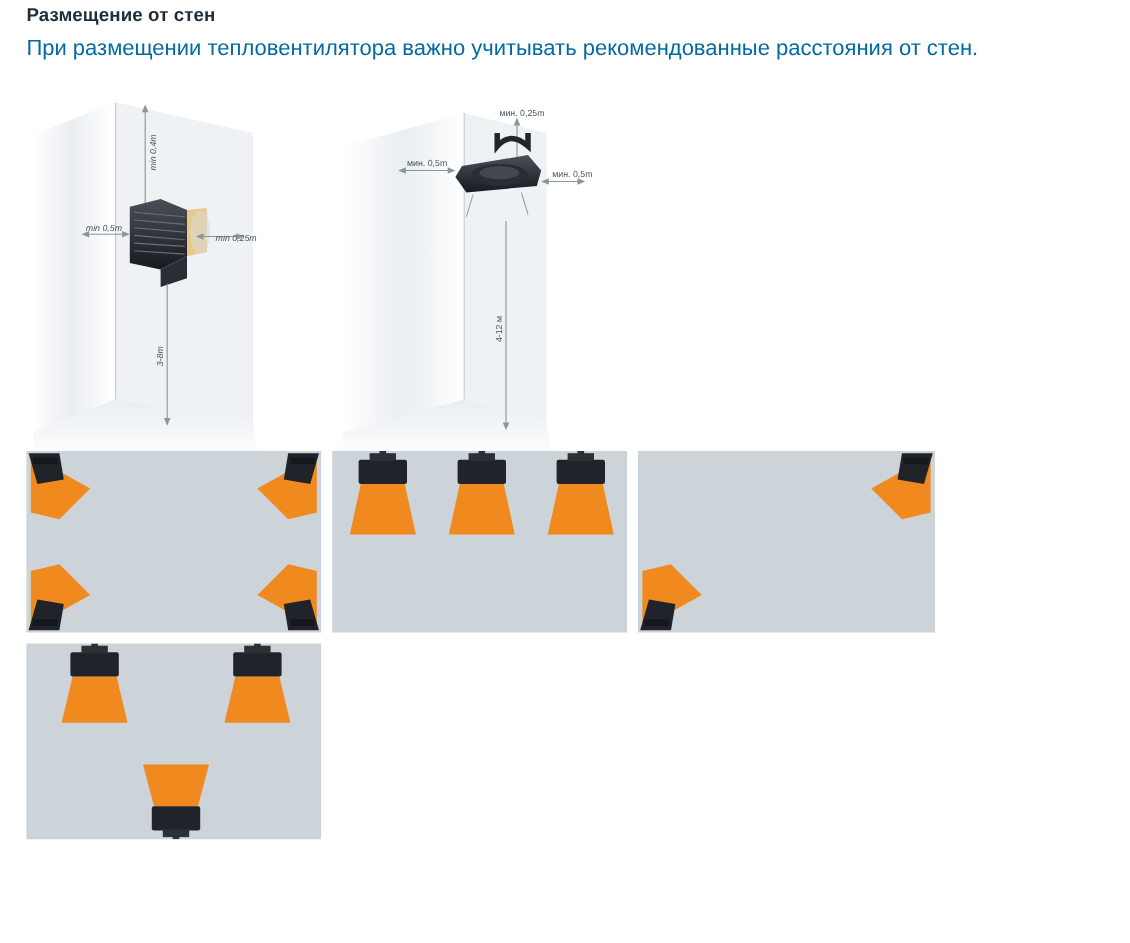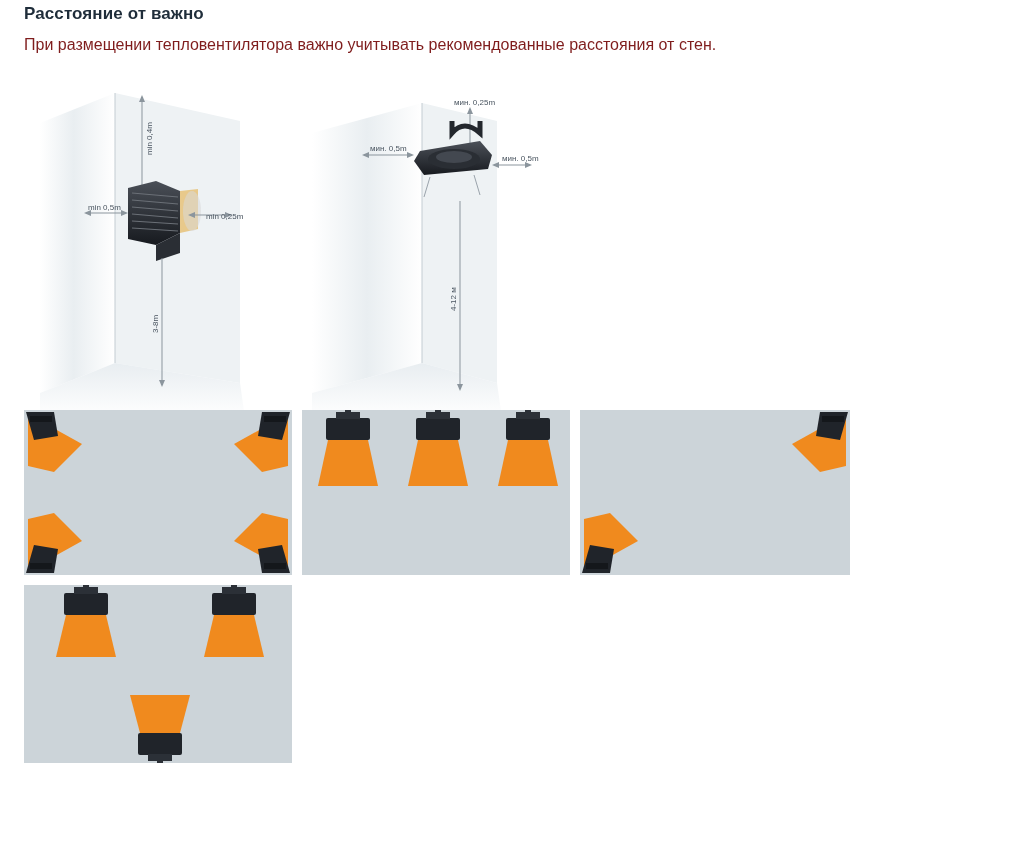--- a/index.html
+++ b/index.html
@@ -22,39 +22,39 @@
   }
   h2.section-title {
     font-size: 17px;
     font-weight: bold;
     color: #1f2d3a;
     margin: 0;
     padding-top: 4px;
     letter-spacing: 0.1px;
   }
   p.section-text {
-    font-size: 16px;
+    font-size: 20px;
     line-height: 21px;
-    color: #7f1d1d;
+    color: #0369a1;
     margin: 10px 0 0 0;
     max-width: 985px;
   }
 
   
   .wall-figs {
     position: relative;
     height: 325px;
     margin-top: 14px;
   }
   .fig {
     position: absolute;
     top: 0;
     margin-top: 24px;
   }
-  .fig-1 { left: 16px; }
+  .fig-1 { left: 6px; font-style: italic; }
   .fig-2 { left: 278px; }
 
   
   .group-row {
     display: flex;
     gap: 10px;
     margin-top: 16px;
   }
   .group-row.second {
     margin-top: 10px;
@@ -74,21 +74,21 @@
     font-family: "Liberation Sans", sans-serif;
     font-size: 8px;
     fill: #4a5560;
   }
 </style>
 </head>
 <body>
 
 <div class="page">
 
-  <h2 class="section-title">Расстояние от важно</h2>
+  <h2 class="section-title">Размещение от стен</h2>
   <p class="section-text">При размещении тепловентилятора важно учитывать рекомендованные расстояния от стен.</p>
 
   <div class="wall-figs">
 
     <div class="fig fig-1">
       <svg width="260" height="325" viewBox="0 0 260 325">
         <defs>
           <linearGradient id="gwall1" x1="0" y1="0" x2="1" y2="0">
             <stop offset="0%" stop-color="#ffffff"></stop>
             <stop offset="45%" stop-color="#e9eef1"></stop>

